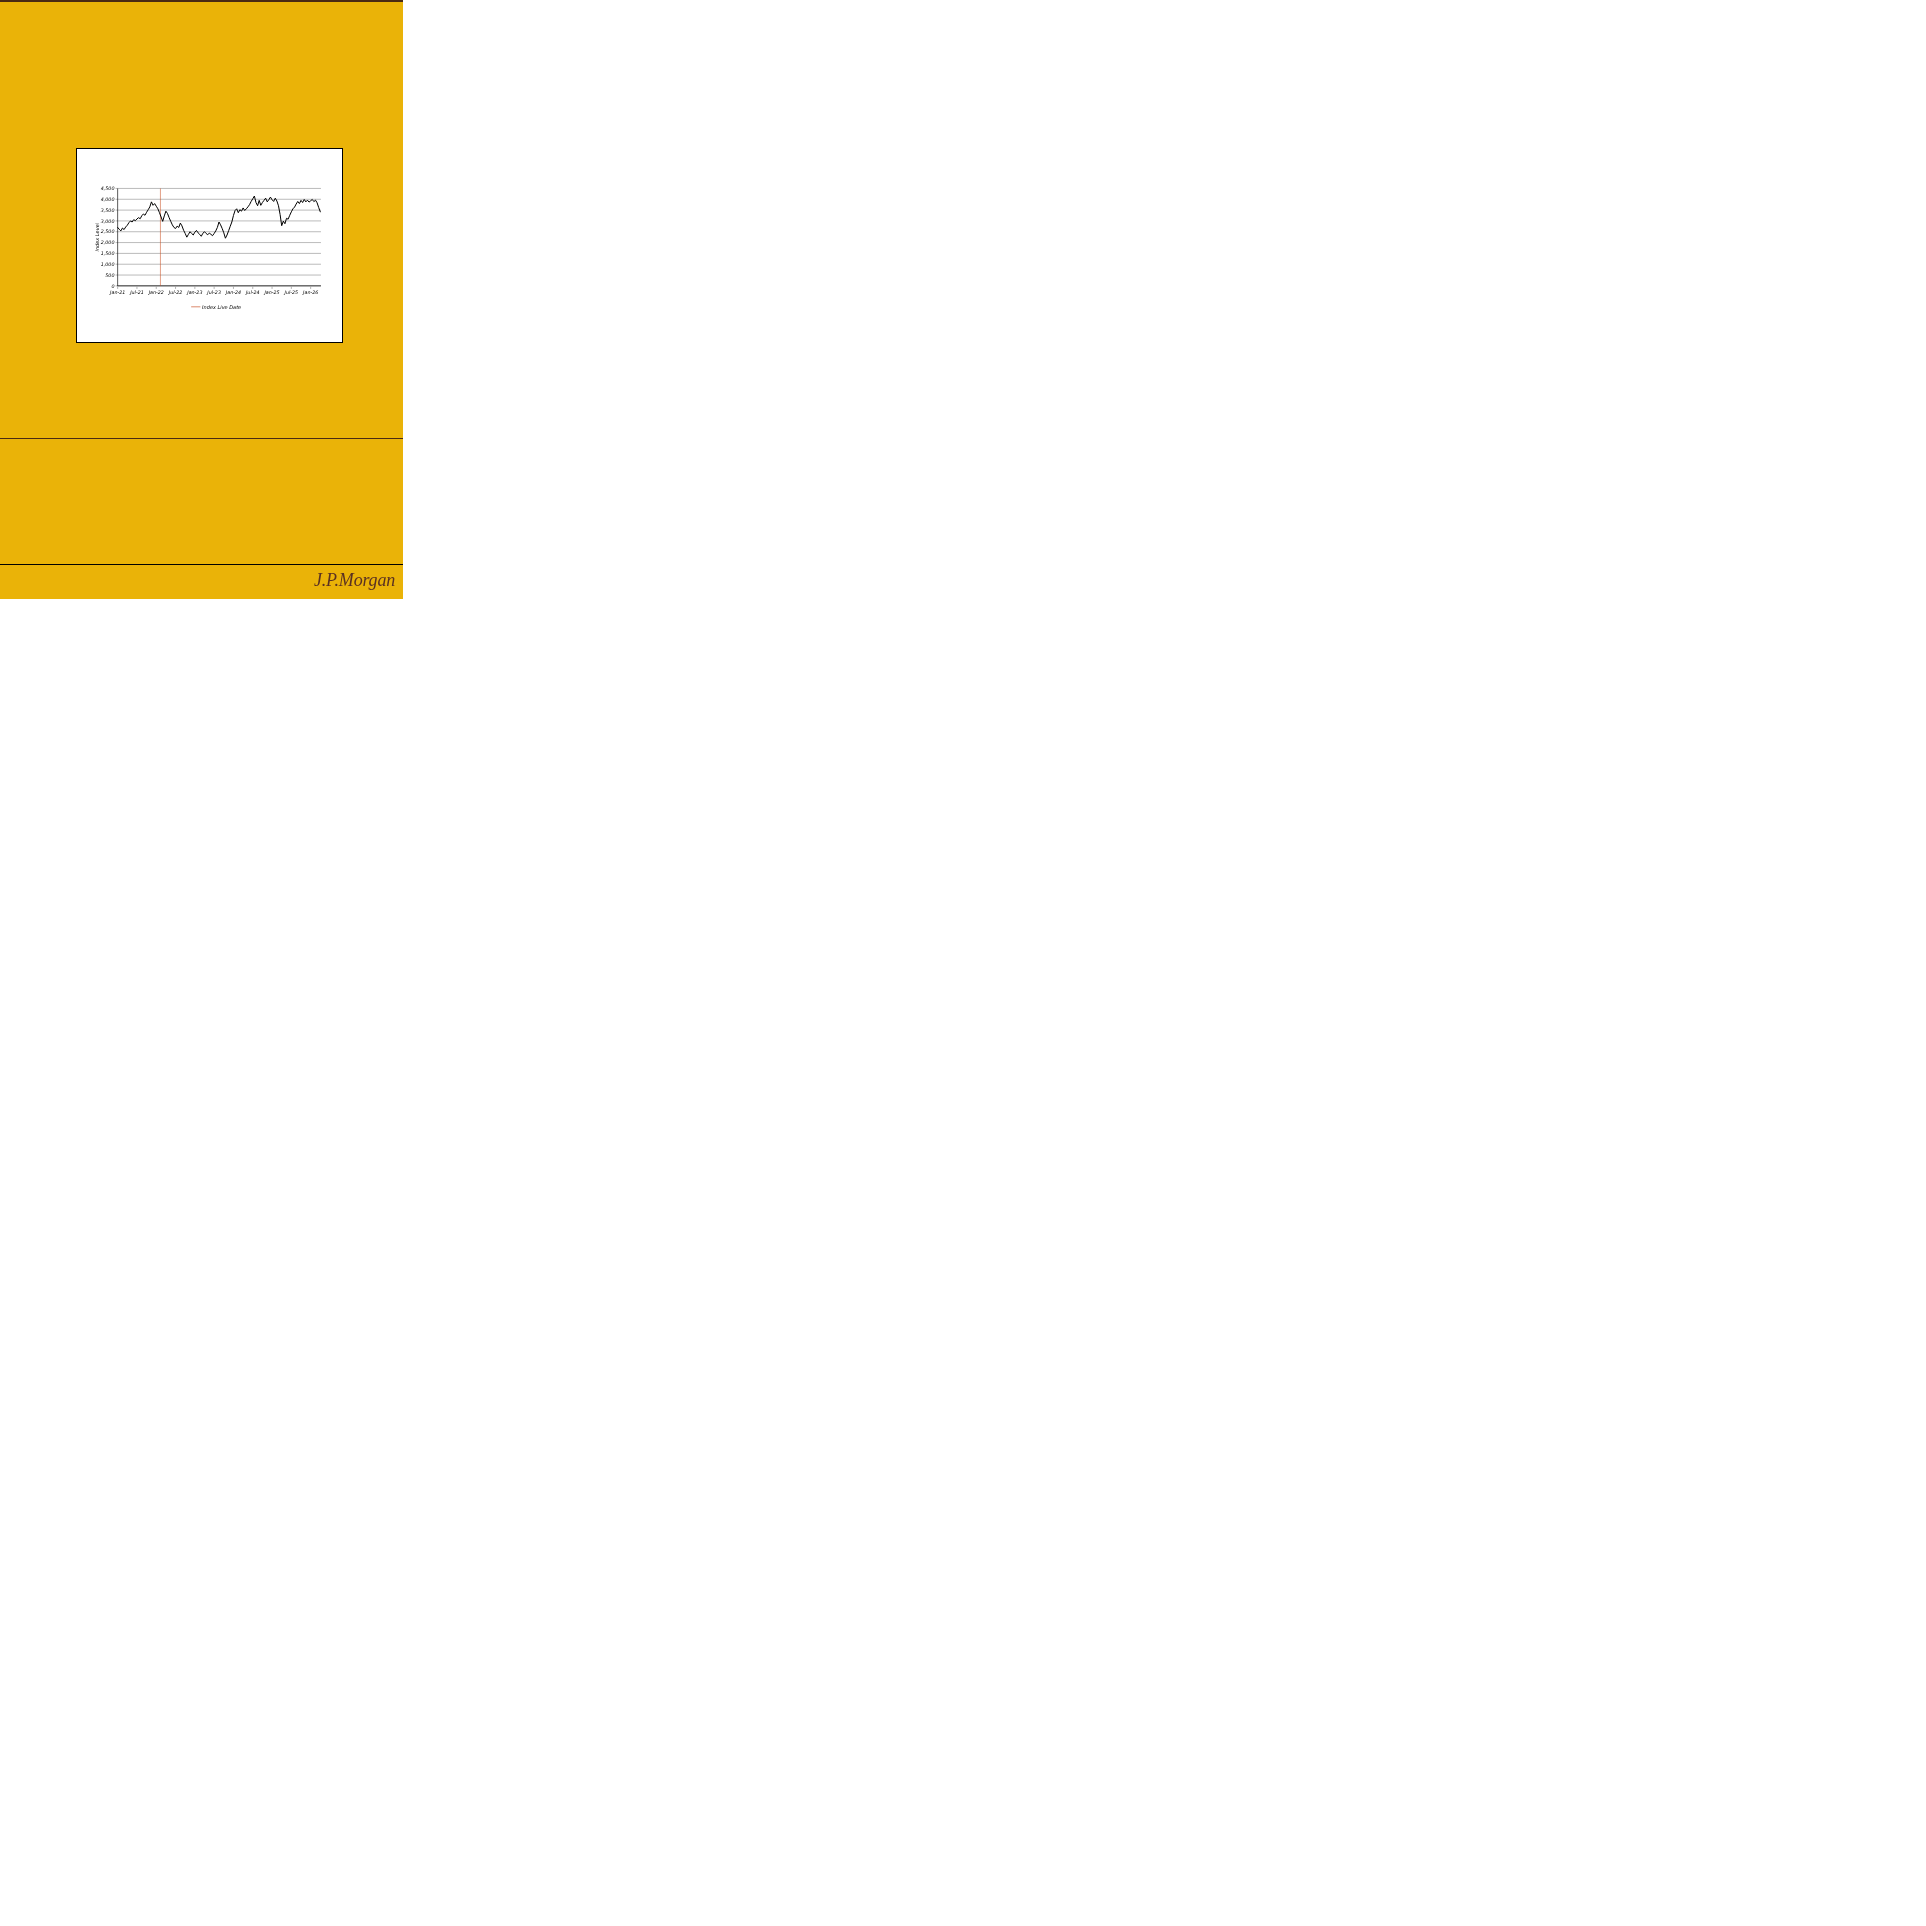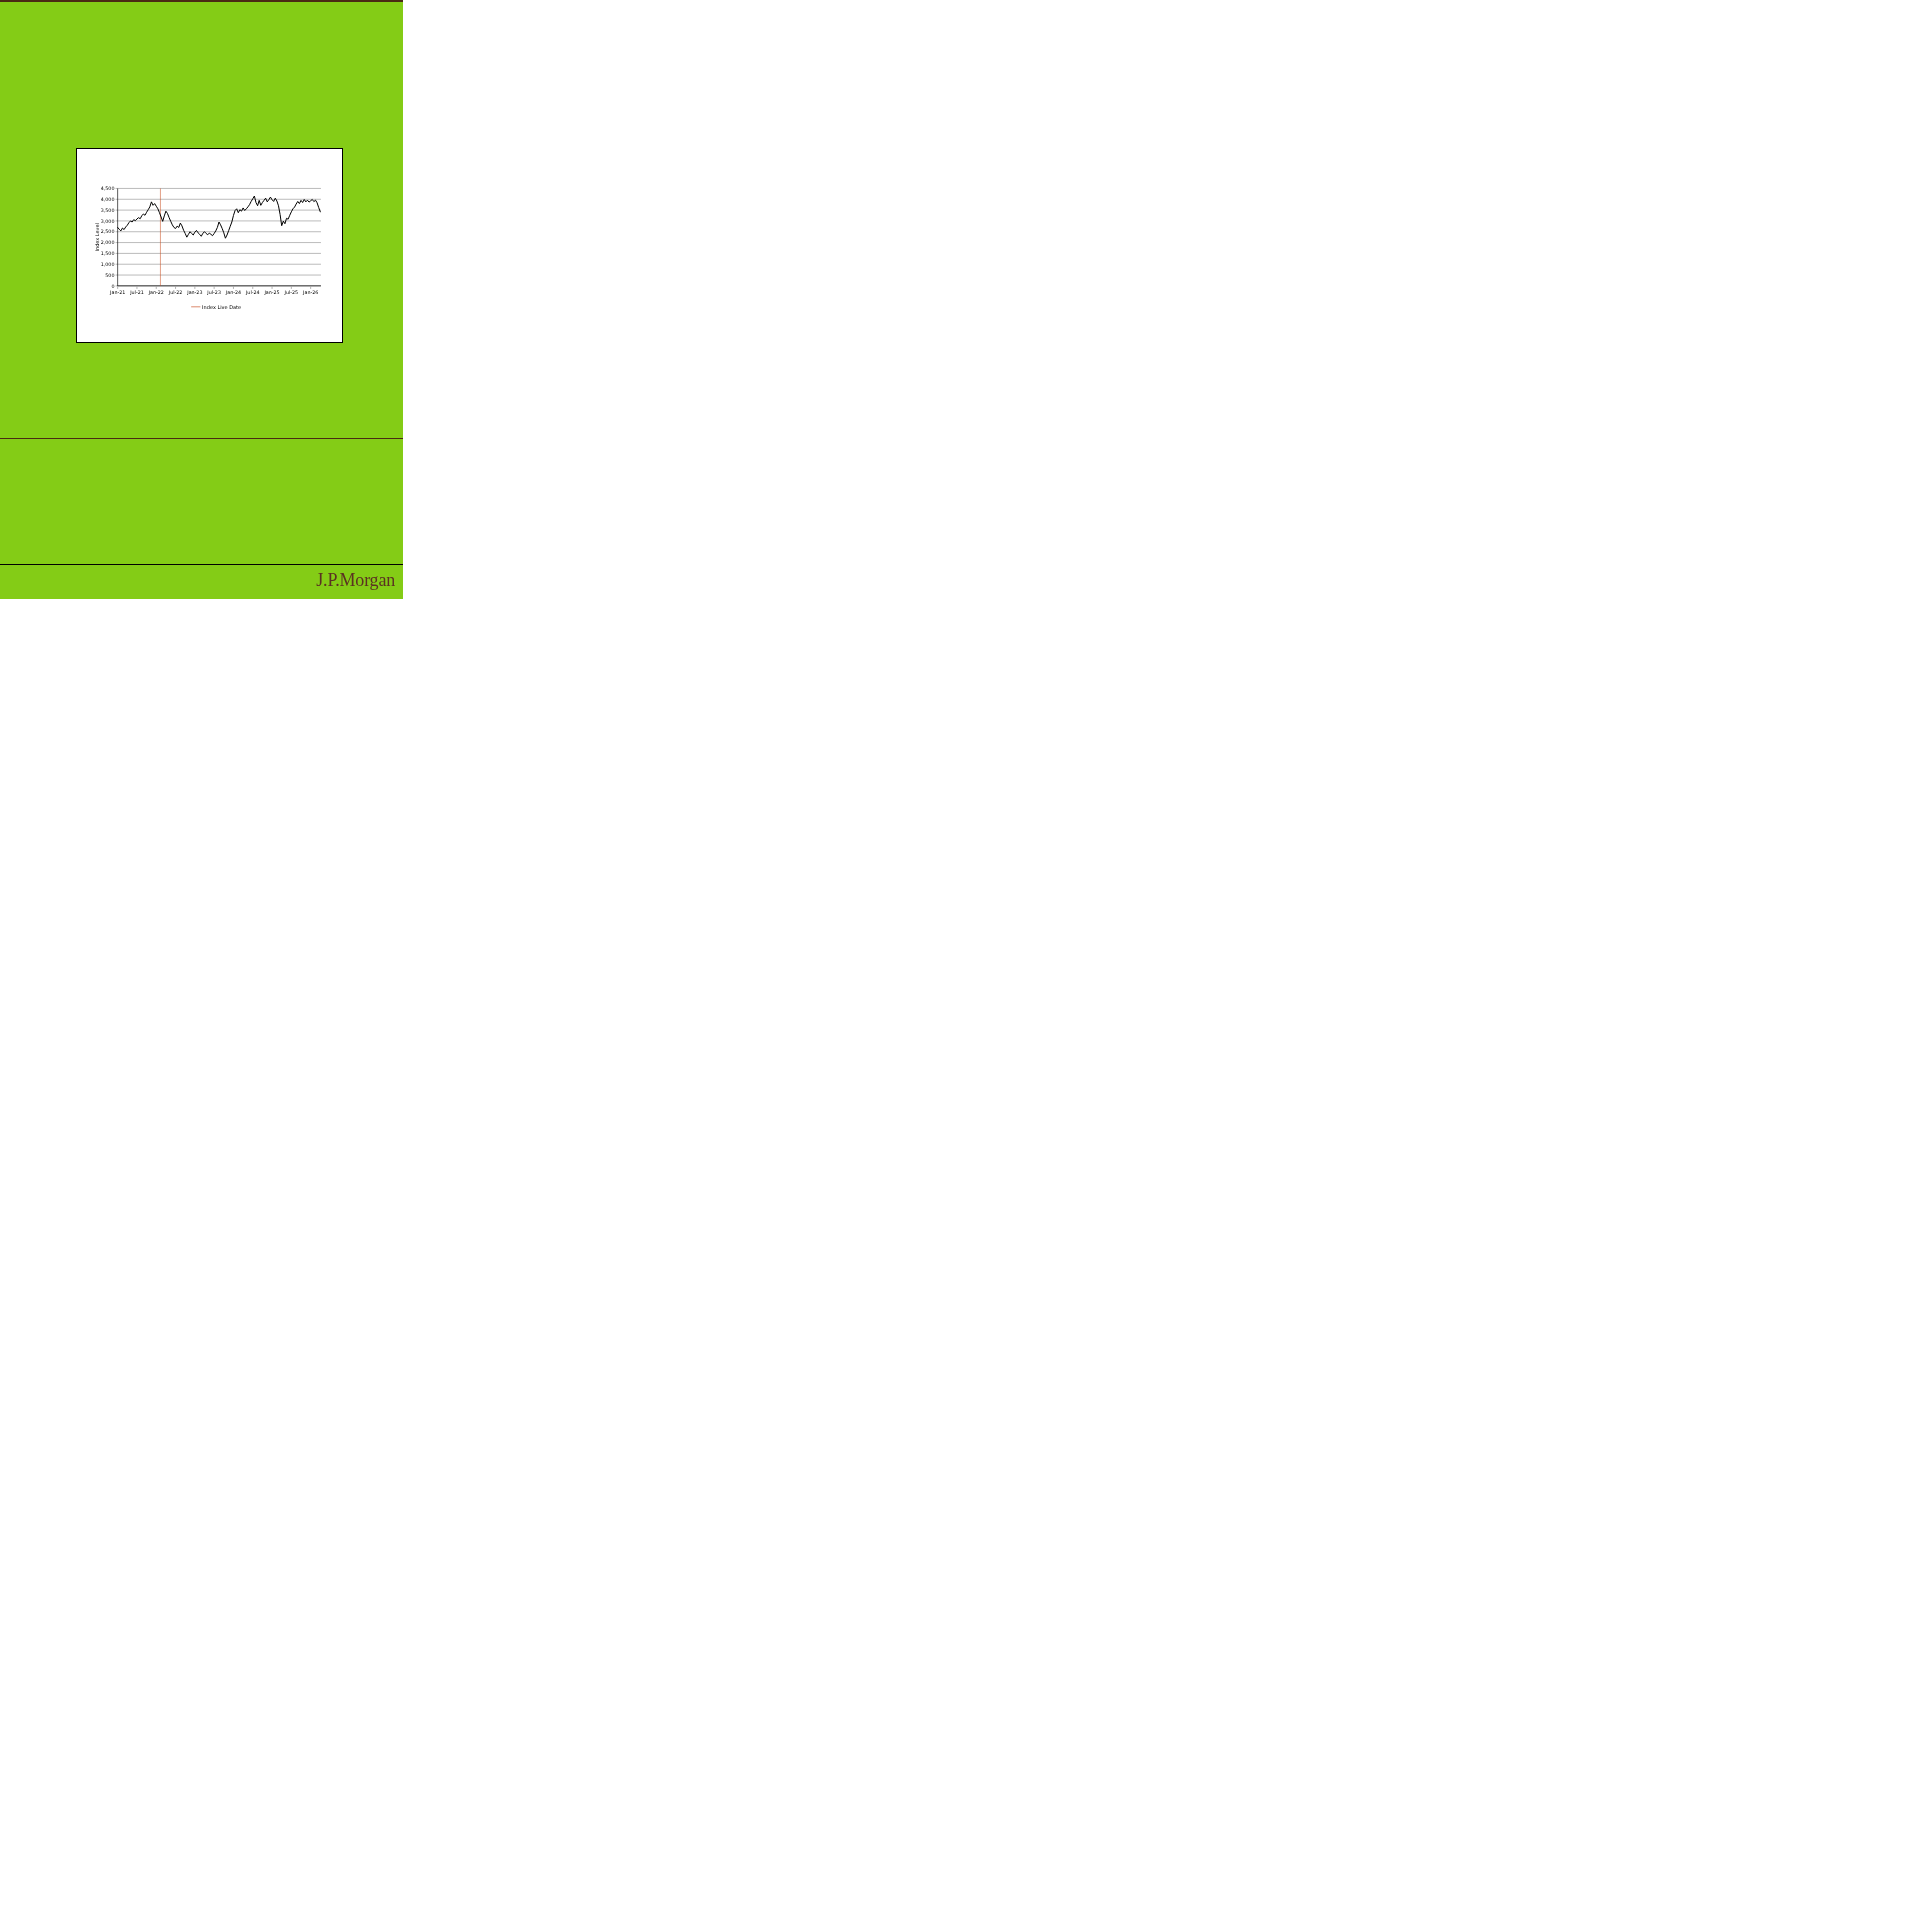--- a/index.html
+++ b/index.html
@@ -1,21 +1,22 @@
 <!DOCTYPE html>
 <html style="font-size:6.2px"><head>
 <meta charset="utf-8">
 <style>
   html,body{margin:0;padding:0;background:#ffffff;}
   .page{
     position:relative;
     width:403px;height:599px;
-    background:#84cc16;
+    background:#eab308;
     overflow:hidden;
     font-family:"DejaVu Sans", sans-serif;
+    font-style:italic;
   }
   .top-bar{
     position:absolute;left:0;top:0;width:100%;height:1.5px;
   }
   .chart-box{
     position:absolute;left:76px;top:148px;width:267px;height:195px;
     border:0.8px solid #000;box-sizing:border-box;background:#fff;
   }
   .chart-box svg{display:block;width:266px;height:193px;}
   .tick-label{font-size:12.5px;fill:#000;}

